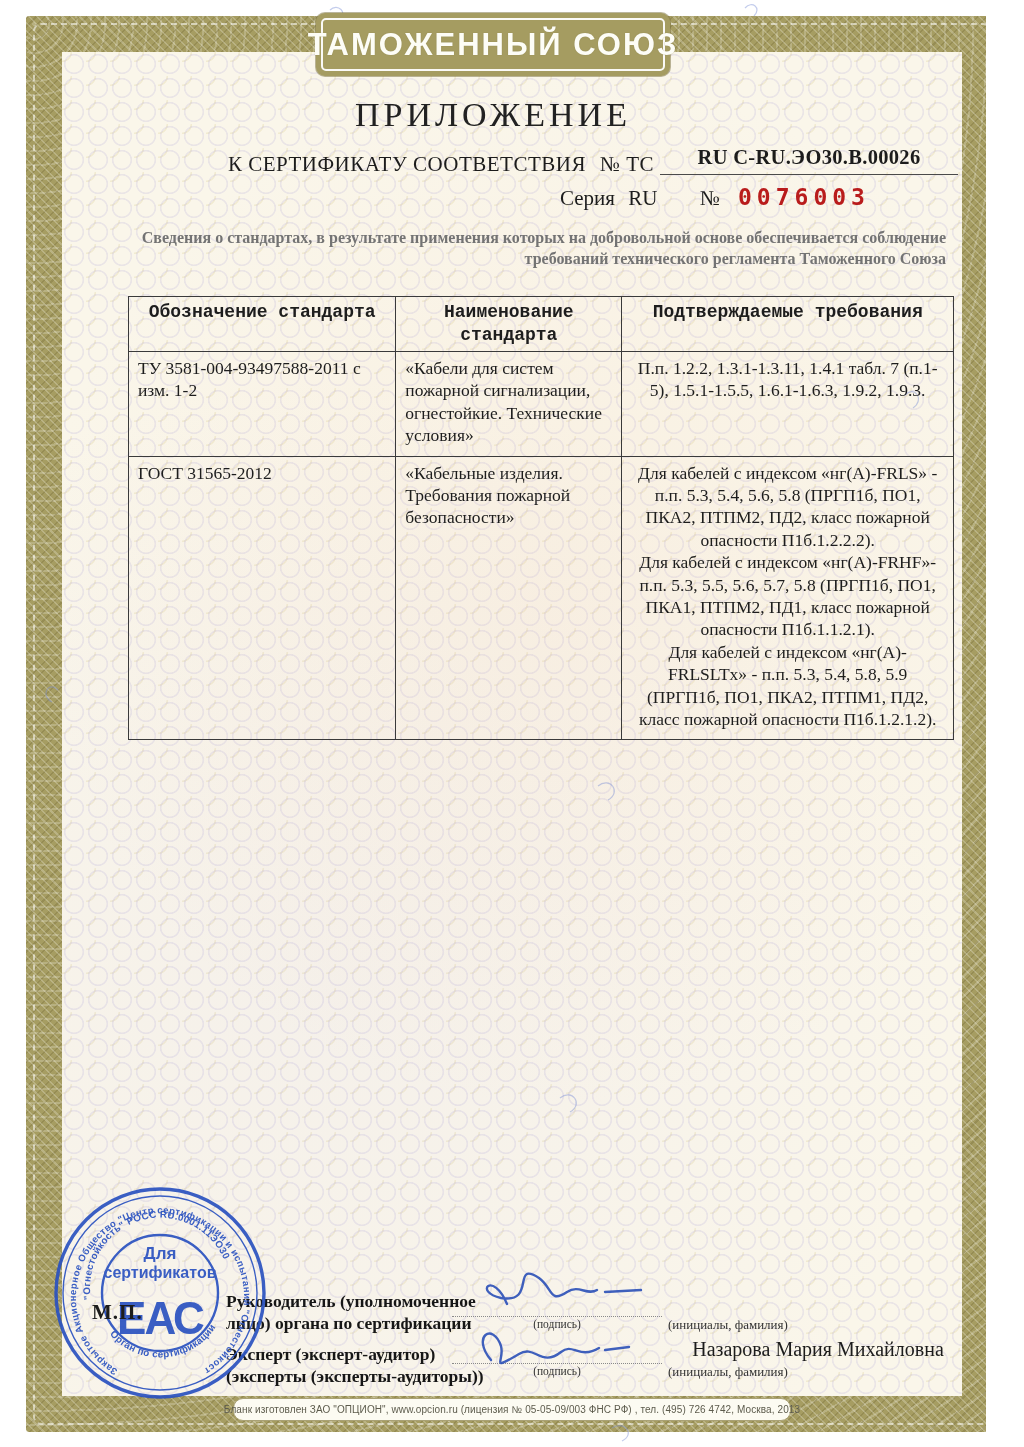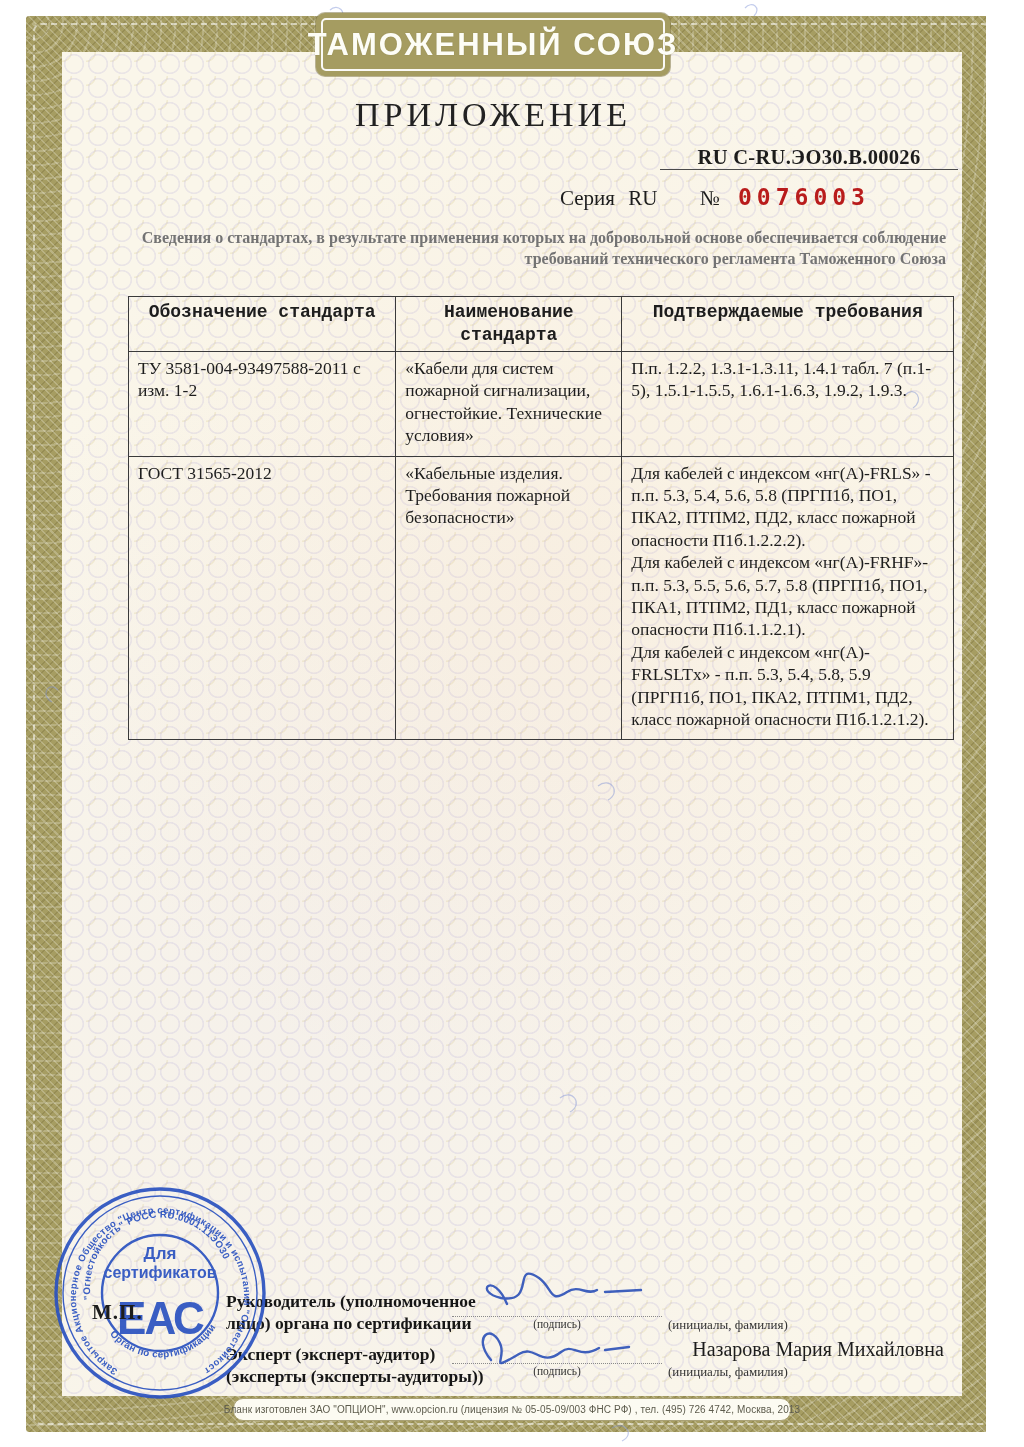--- a/index.html
+++ b/index.html
@@ -39,35 +39,35 @@
     display:flex;align-items:center;justify-content:center;}
   .banner-text{font-family:"Liberation Sans",sans-serif;font-weight:bold;font-size:31px;color:#fdfdf6;
     letter-spacing:2px;white-space:nowrap;text-shadow:0 0 1px rgba(120,110,60,.6);}
 
   .abs{position:absolute;z-index:4;}
 
   .doc-title{top:96px;left:0;width:100%;text-align:center;font-size:34px;letter-spacing:4px;color:#222;}
   .subtitle{top:152px;left:228px;font-size:21px;letter-spacing:.5px;white-space:nowrap;}
   .tc{margin-left:14px;}
   .cert-number{top:146px;left:660px;width:298px;text-align:center;font-weight:bold;font-size:20.5px;
-    border-bottom:1.5px solid #4a4a4a;letter-spacing:.3px;}
+    border-bottom:1.5px solid #4a4a4a;padding-bottom:5px;letter-spacing:.3px;}
   .series-label{top:186px;left:560px;font-size:21px;word-spacing:8px;}
   .num-sign{top:186px;left:700px;font-size:21px;}
   .serial{top:184px;left:738px;font-family:"DejaVu Sans Mono",monospace;font-weight:bold;font-size:23px;
     letter-spacing:5px;color:#b91c1c;}
 
   .intro{top:227px;left:94px;width:852px;text-align:right;font-size:16px;font-weight:bold;line-height:1.33;color:#737373;}
 
   table.std{position:absolute;z-index:4;top:296px;left:128px;width:826px;border-collapse:collapse;
     font-size:17.5px;line-height:1.28;color:#1d1d1d;}
   table.std th,table.std td{border:1.5px solid #3a3a3a;}
   table.std th{font-weight:bold;text-align:center;padding:4px 6px;vertical-align:top;font-size:18px;font-family:Liberation Mono, monospace;}
   table.std td{vertical-align:top;padding:5px 9px 9px 9px;}
   .col1{width:32.4%;} .col2{width:27.4%;} .col3{width:40.2%;}
-  td .req{display:block;}
+  td .req{display:block;text-align:center;}
 
   .mp{top:1300px;left:92px;font-size:21px;font-weight:bold;letter-spacing:1px;z-index:6;}
 
   .stamp{top:1183px;left:50px;z-index:5;opacity:.92;}
 
   .role{left:226px;font-size:17.5px;font-weight:bold;line-height:1.25;color:#161616;}
   .role1{top:1291px;width:252px;}
   .role2{top:1344px;width:268px;}
   .sig-line{left:452px;width:210px;border-bottom:1px dotted #8a8a8a;height:0;}
   .sig-line1{top:1316px;} .sig-line2{top:1363px;}
@@ -108,20 +108,23 @@
   </svg>
 
   <div class="banner">
     <div class="banner-in">
       <span class="banner-text">ТАМОЖЕННЫЙ СОЮЗ</span>
     </div>
   </div>
 
   <div class="abs doc-title">ПРИЛОЖЕНИЕ</div>
 
+  <div class="abs subtitle">
+    <span>К СЕРТИФИКАТУ СООТВЕТСТВИЯ</span><span class="tc">№ ТС</span>
+  </div>
   <div class="abs cert-number">RU C-RU.ЭО30.В.00026</div>
 
   <div class="abs series-label">Серия RU</div>
   <div class="abs num-sign">№</div>
   <div class="abs serial">0076003</div>
 
   <div class="abs intro">Сведения о стандартах, в результате применения которых на добровольной основе обеспечивается соблюдение требований технического регламента Таможенного Союза</div>
 
   <table class="std">
     <colgroup>

